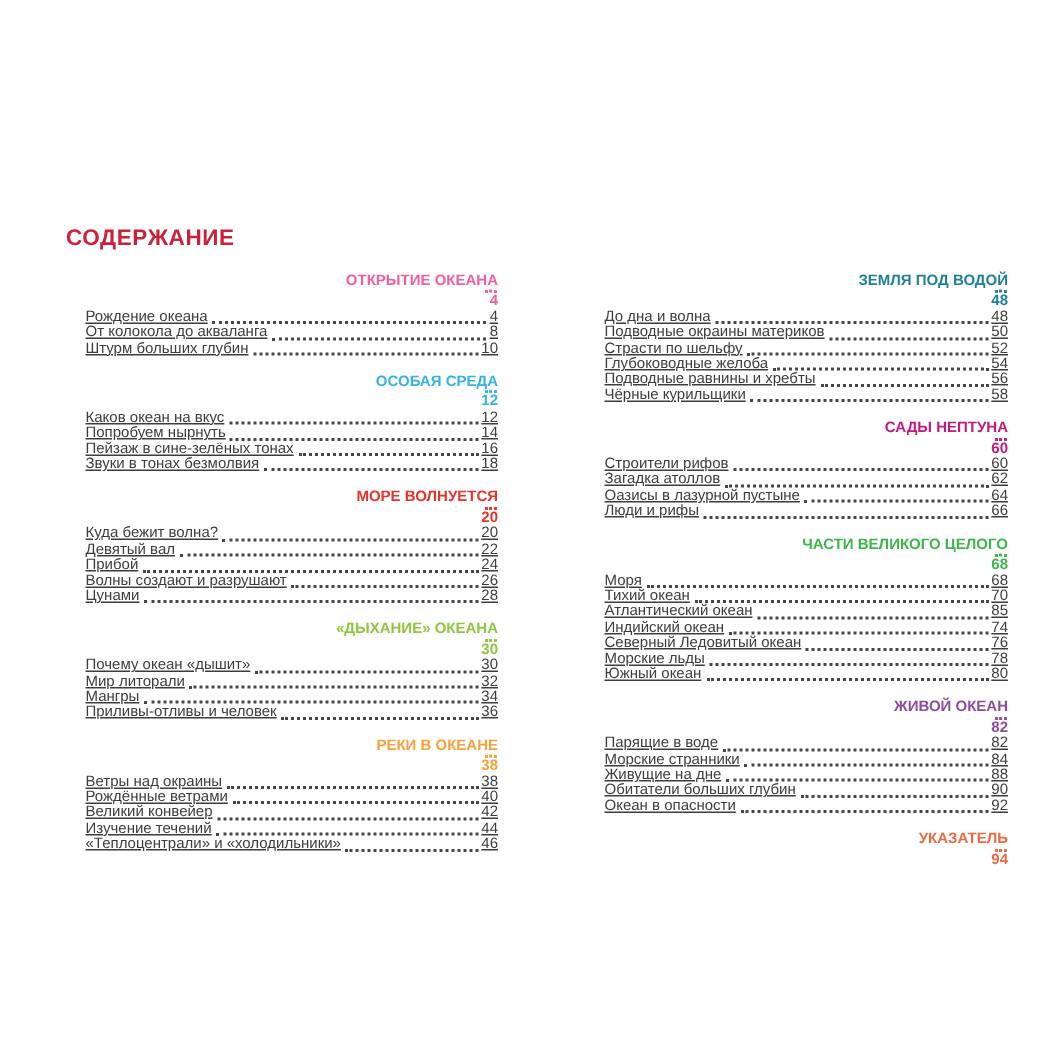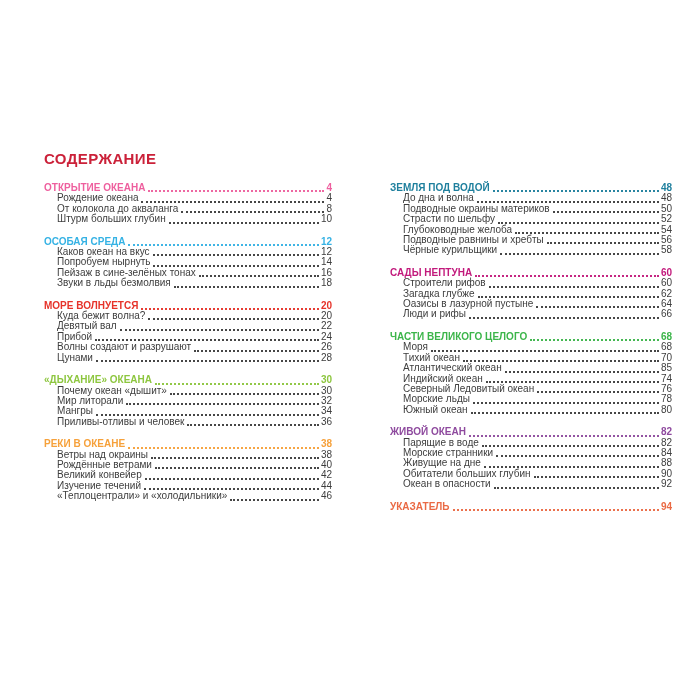--- a/index.html
+++ b/index.html
@@ -41,22 +41,23 @@
   .toc-row {
     display: flex;
     align-items: flex-end;
     font-size: 10px;
     line-height: 10.4px;
     color: #3d3d3d;
   }
   .toc-row.sec-head {
     font-weight: bold;
     color: var(--sec-color, #3d3d3d);
-  }
-  .toc-row.entry { padding-left: 13px; }
+    flex-direction: column;
+  }
+  .toc-row.entry { padding-left: 13px; text-decoration: underline; }
   .toc-row .t { white-space: nowrap; }
   .toc-row .leader {
     flex: 1;
     min-width: 8px;
     border-bottom: 2px dotted currentColor;
     margin: 0 1px 1px 3px;
     opacity: 0.95;
   }
   .toc-row .p {
     white-space: nowrap;
@@ -108,21 +109,21 @@
               <span class="t">Попробуем нырнуть</span>
               <span class="leader"></span>
               <span class="p">14</span>
             </div>
             <div class="toc-row entry">
               <span class="t">Пейзаж в сине-зелёных тонах</span>
               <span class="leader"></span>
               <span class="p">16</span>
             </div>
             <div class="toc-row entry">
-              <span class="t">Звуки в льды безмолвия</span>
+              <span class="t">Звуки в тонах безмолвия</span>
               <span class="leader"></span>
               <span class="p">18</span>
             </div>
           </section>
           <section class="toc-section" style="--sec-color: #e6332a;">
             <div class="toc-row sec-head">
               <span class="t">МОРЕ ВОЛНУЕТСЯ</span>
               <span class="leader"></span>
               <span class="p">20</span>
             </div>
@@ -255,21 +256,21 @@
               <span class="t">САДЫ НЕПТУНА</span>
               <span class="leader"></span>
               <span class="p">60</span>
             </div>
             <div class="toc-row entry">
               <span class="t">Строители рифов</span>
               <span class="leader"></span>
               <span class="p">60</span>
             </div>
             <div class="toc-row entry">
-              <span class="t">Загадка глубже</span>
+              <span class="t">Загадка атоллов</span>
               <span class="leader"></span>
               <span class="p">62</span>
             </div>
             <div class="toc-row entry">
               <span class="t">Оазисы в лазурной пустыне</span>
               <span class="leader"></span>
               <span class="p">64</span>
             </div>
             <div class="toc-row entry">
               <span class="t">Люди и рифы</span>

